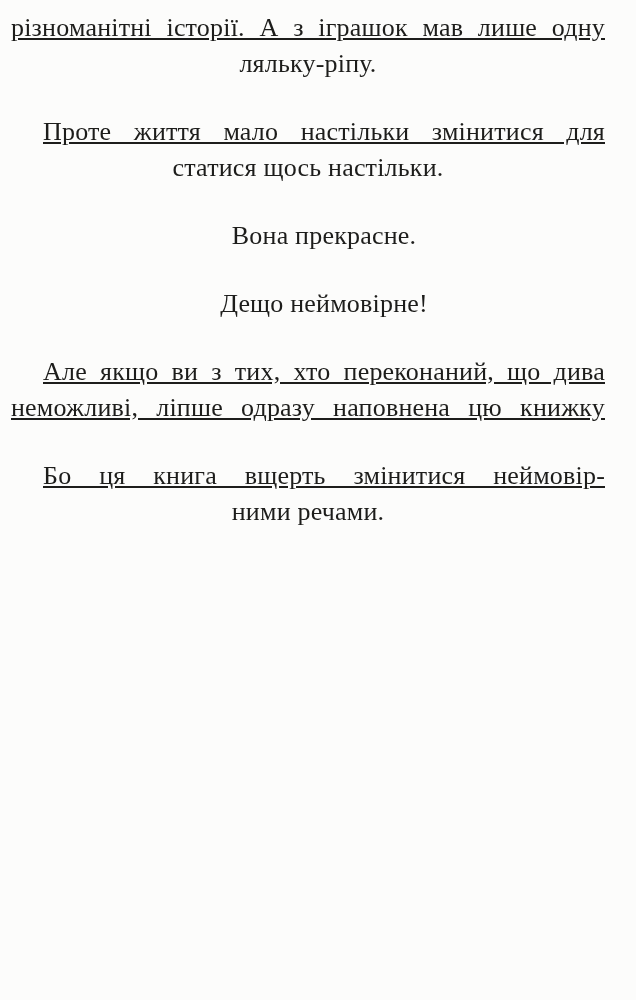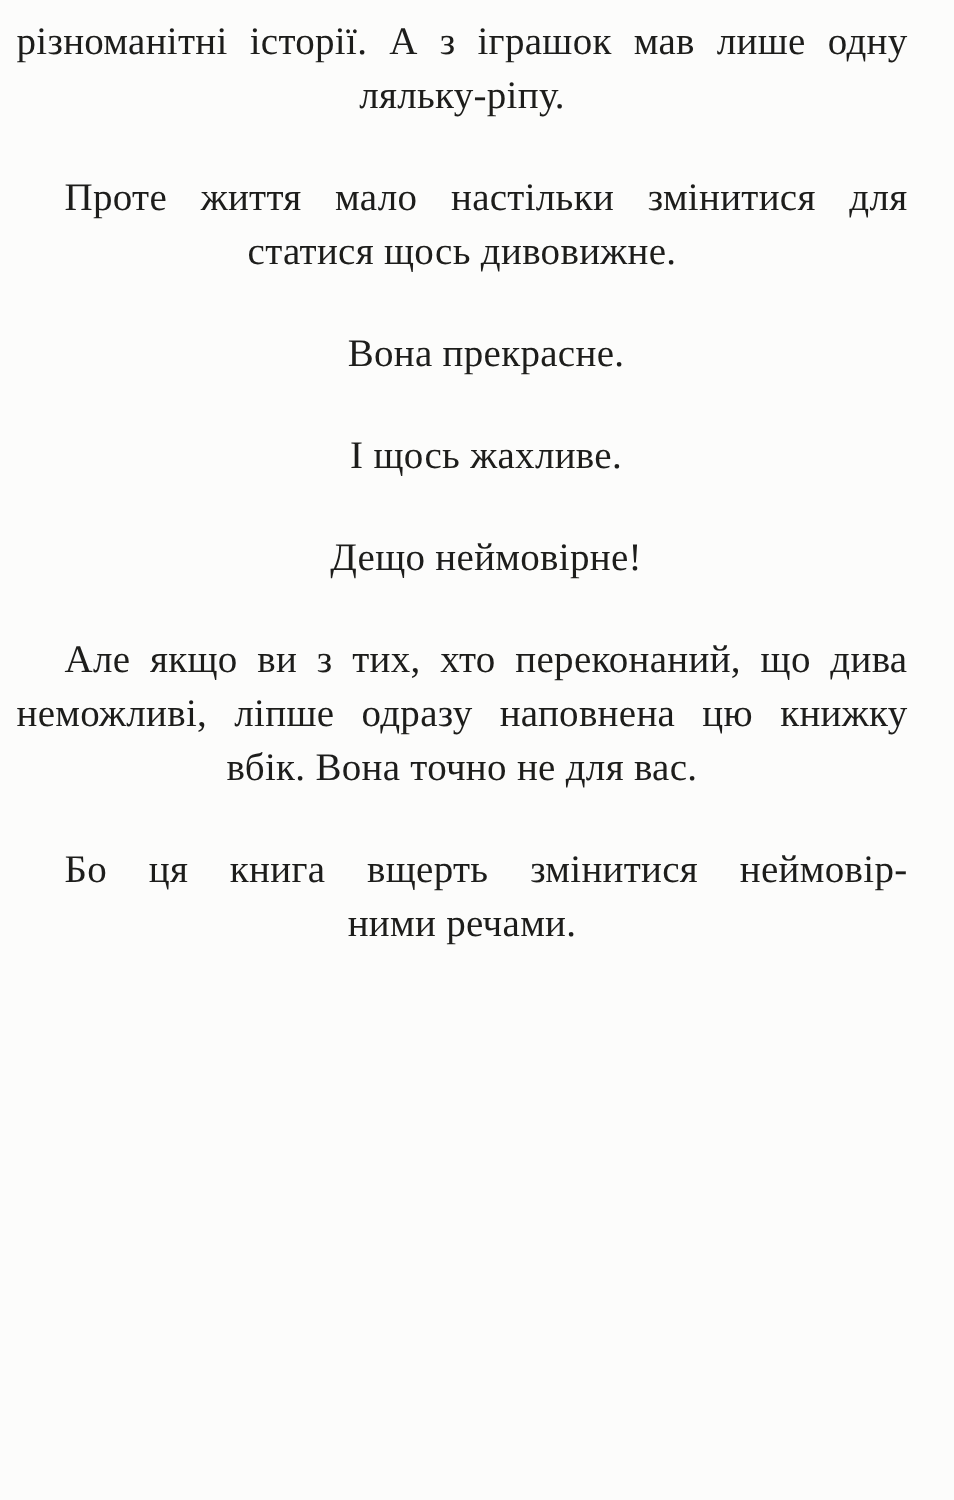--- a/index.html
+++ b/index.html
@@ -25,20 +25,21 @@
     line-height: 36px;
   }
   .line {
     text-align: center;
     letter-spacing: 0.2px;
   }
   
   .line.fill {
     text-align: justify;
     text-align-last: justify;
+    text-decoration: underline;
   }
   
   .line.indent {
     padding-left: 32px;
     margin-top: 32px;
   }
   .folio {
     position: absolute;
     left: 11px;
     top: 996px;
@@ -49,24 +50,22 @@
   }
 </style>
 </head>
 <body>
 
 <div class="page">
   <div class="text-block">
     <div class="line fill">різноманітні історії. А з іграшок мав лише одну</div>
     <div class="line">ляльку-ріпу.</div>
     <div class="line indent fill">Проте життя мало настільки змінитися для</div>
-    <div class="line">статися щось дивовижне.</div>
+    <div class="line">статися щось настільки.</div>
     <div class="line indent">Вона прекрасне.</div>
-    <div class="line indent">І щось жахливе.</div>
     <div class="line indent">Дещо неймовірне!</div>
     <div class="line indent fill">Але якщо ви з тих, хто переконаний, що дива</div>
     <div class="line fill">неможливі, ліпше одразу наповнена цю книжку</div>
-    <div class="line">вбік. Вона точно не для вас.</div>
     <div class="line indent fill">Бо ця книга вщерть змінитися неймовір-</div>
     <div class="line">ними речами.</div>
   </div>
   <div class="folio">12</div>
 </div>
 
 </body></html>

